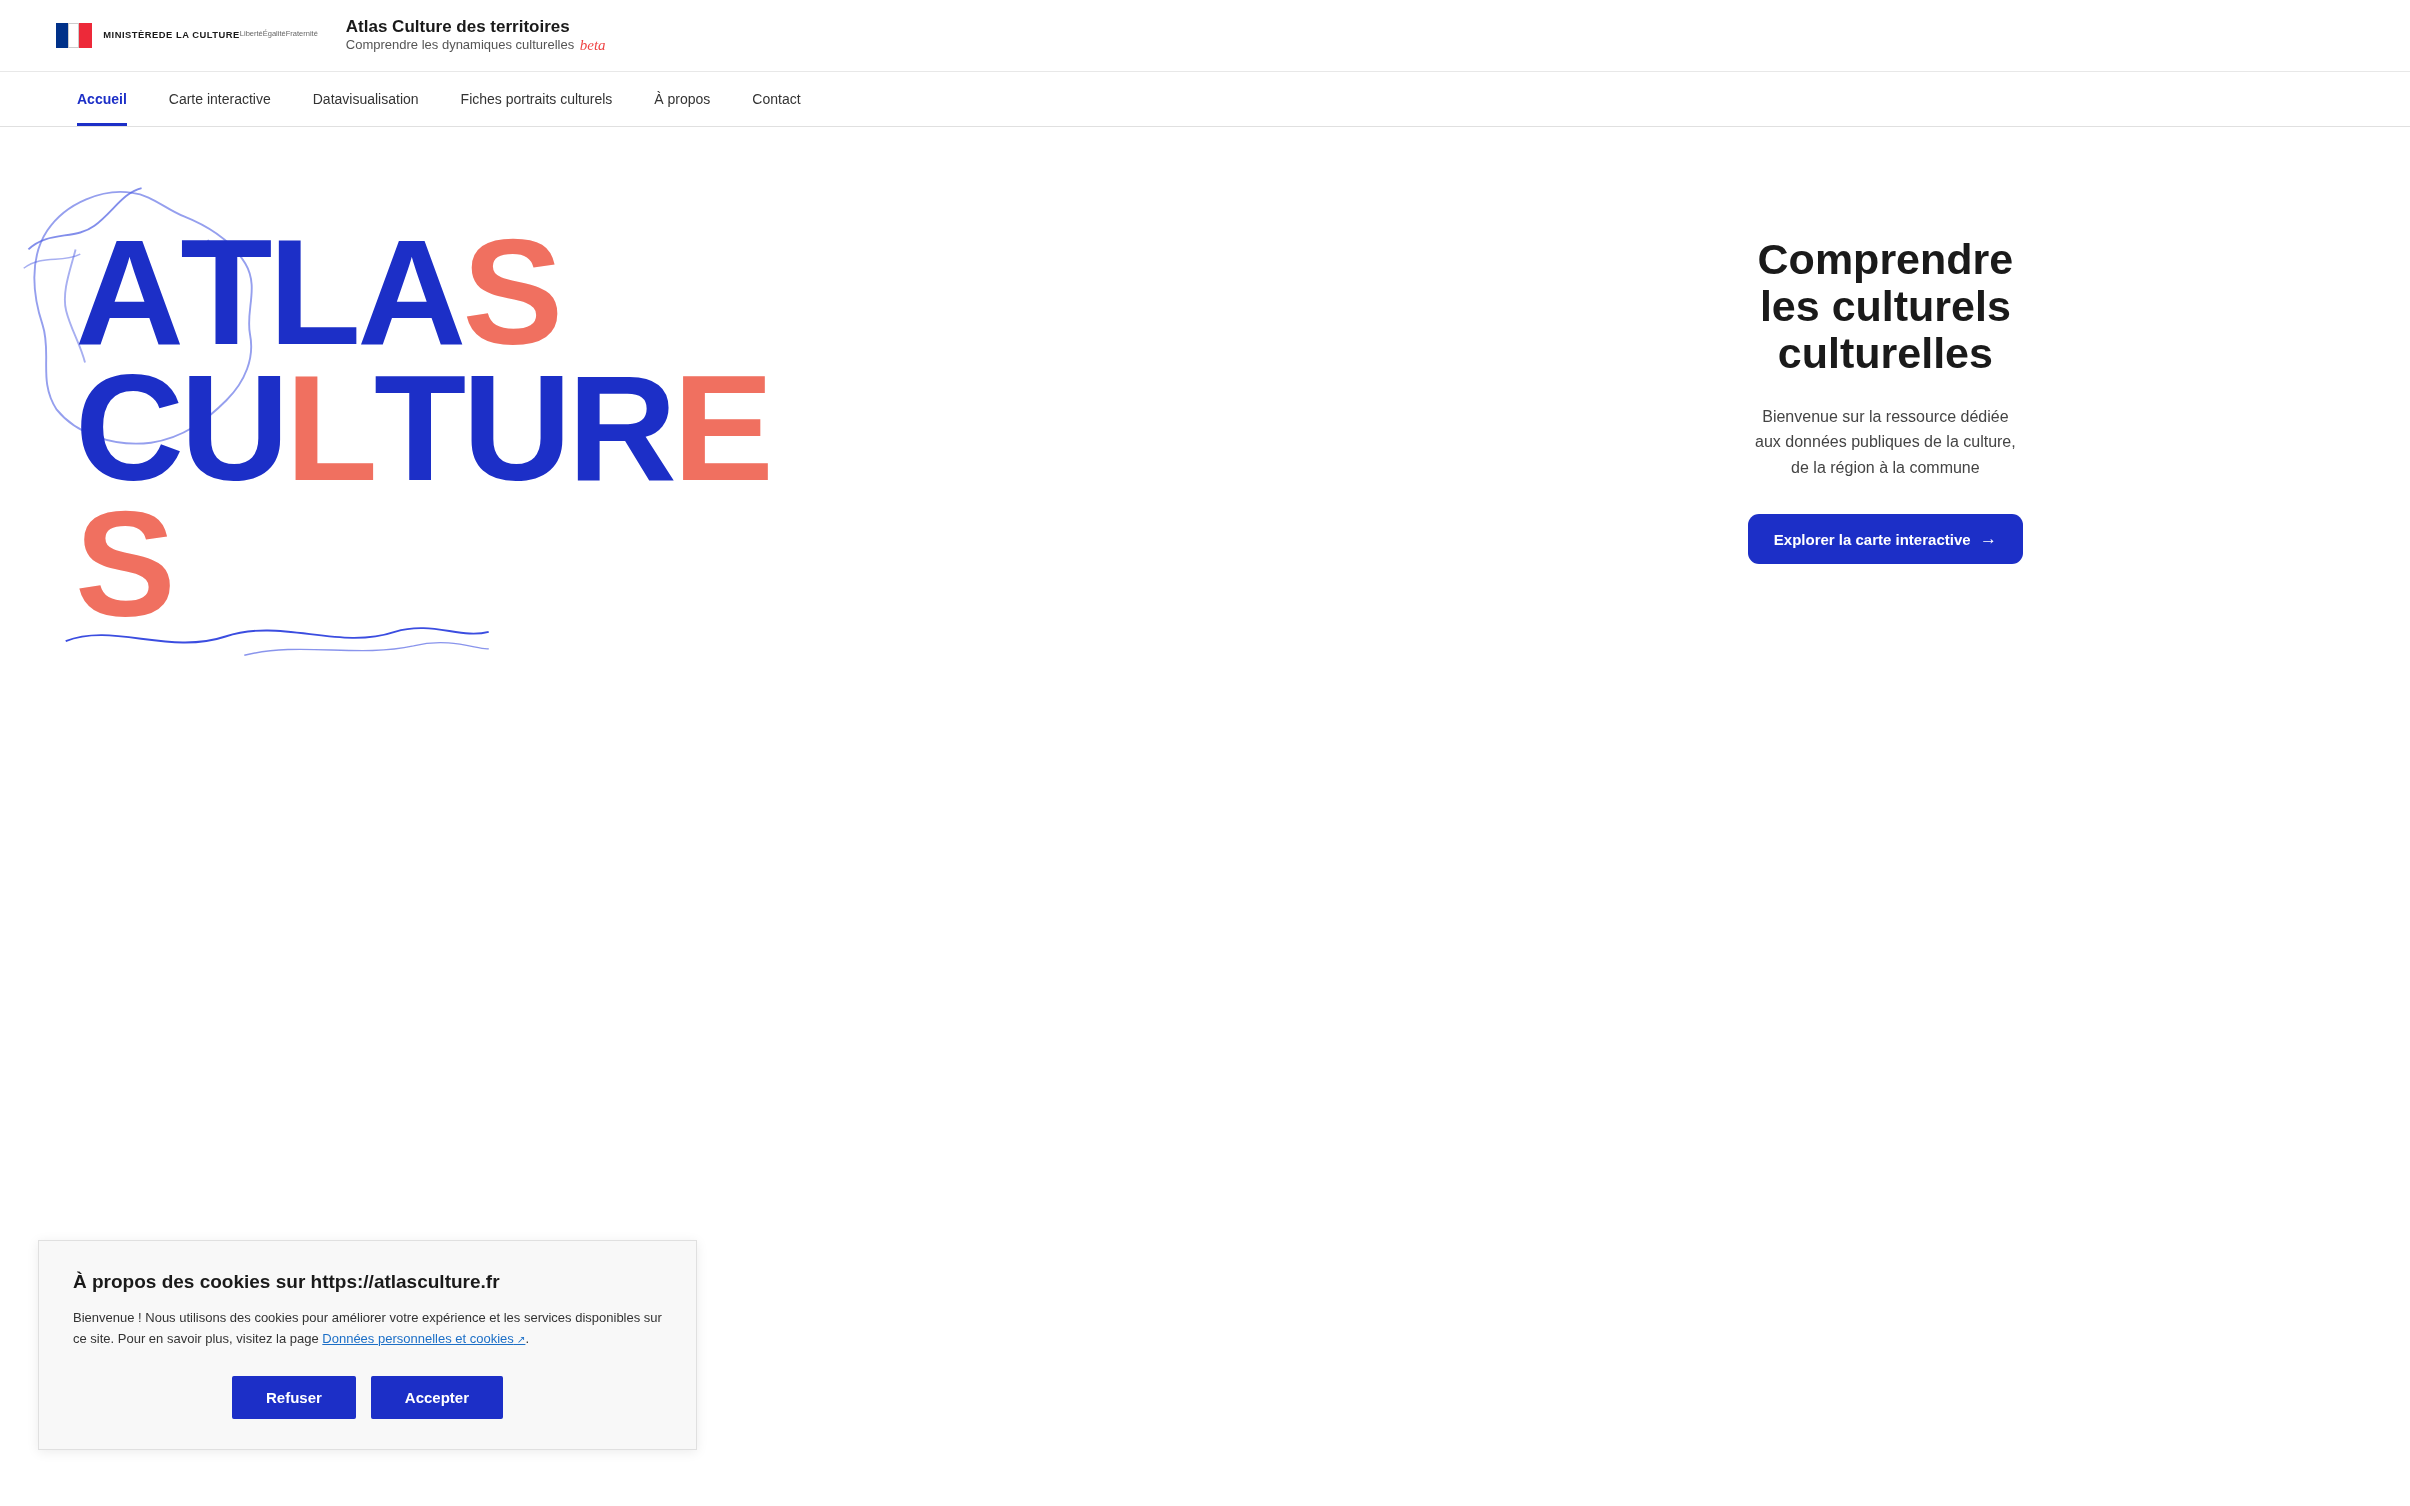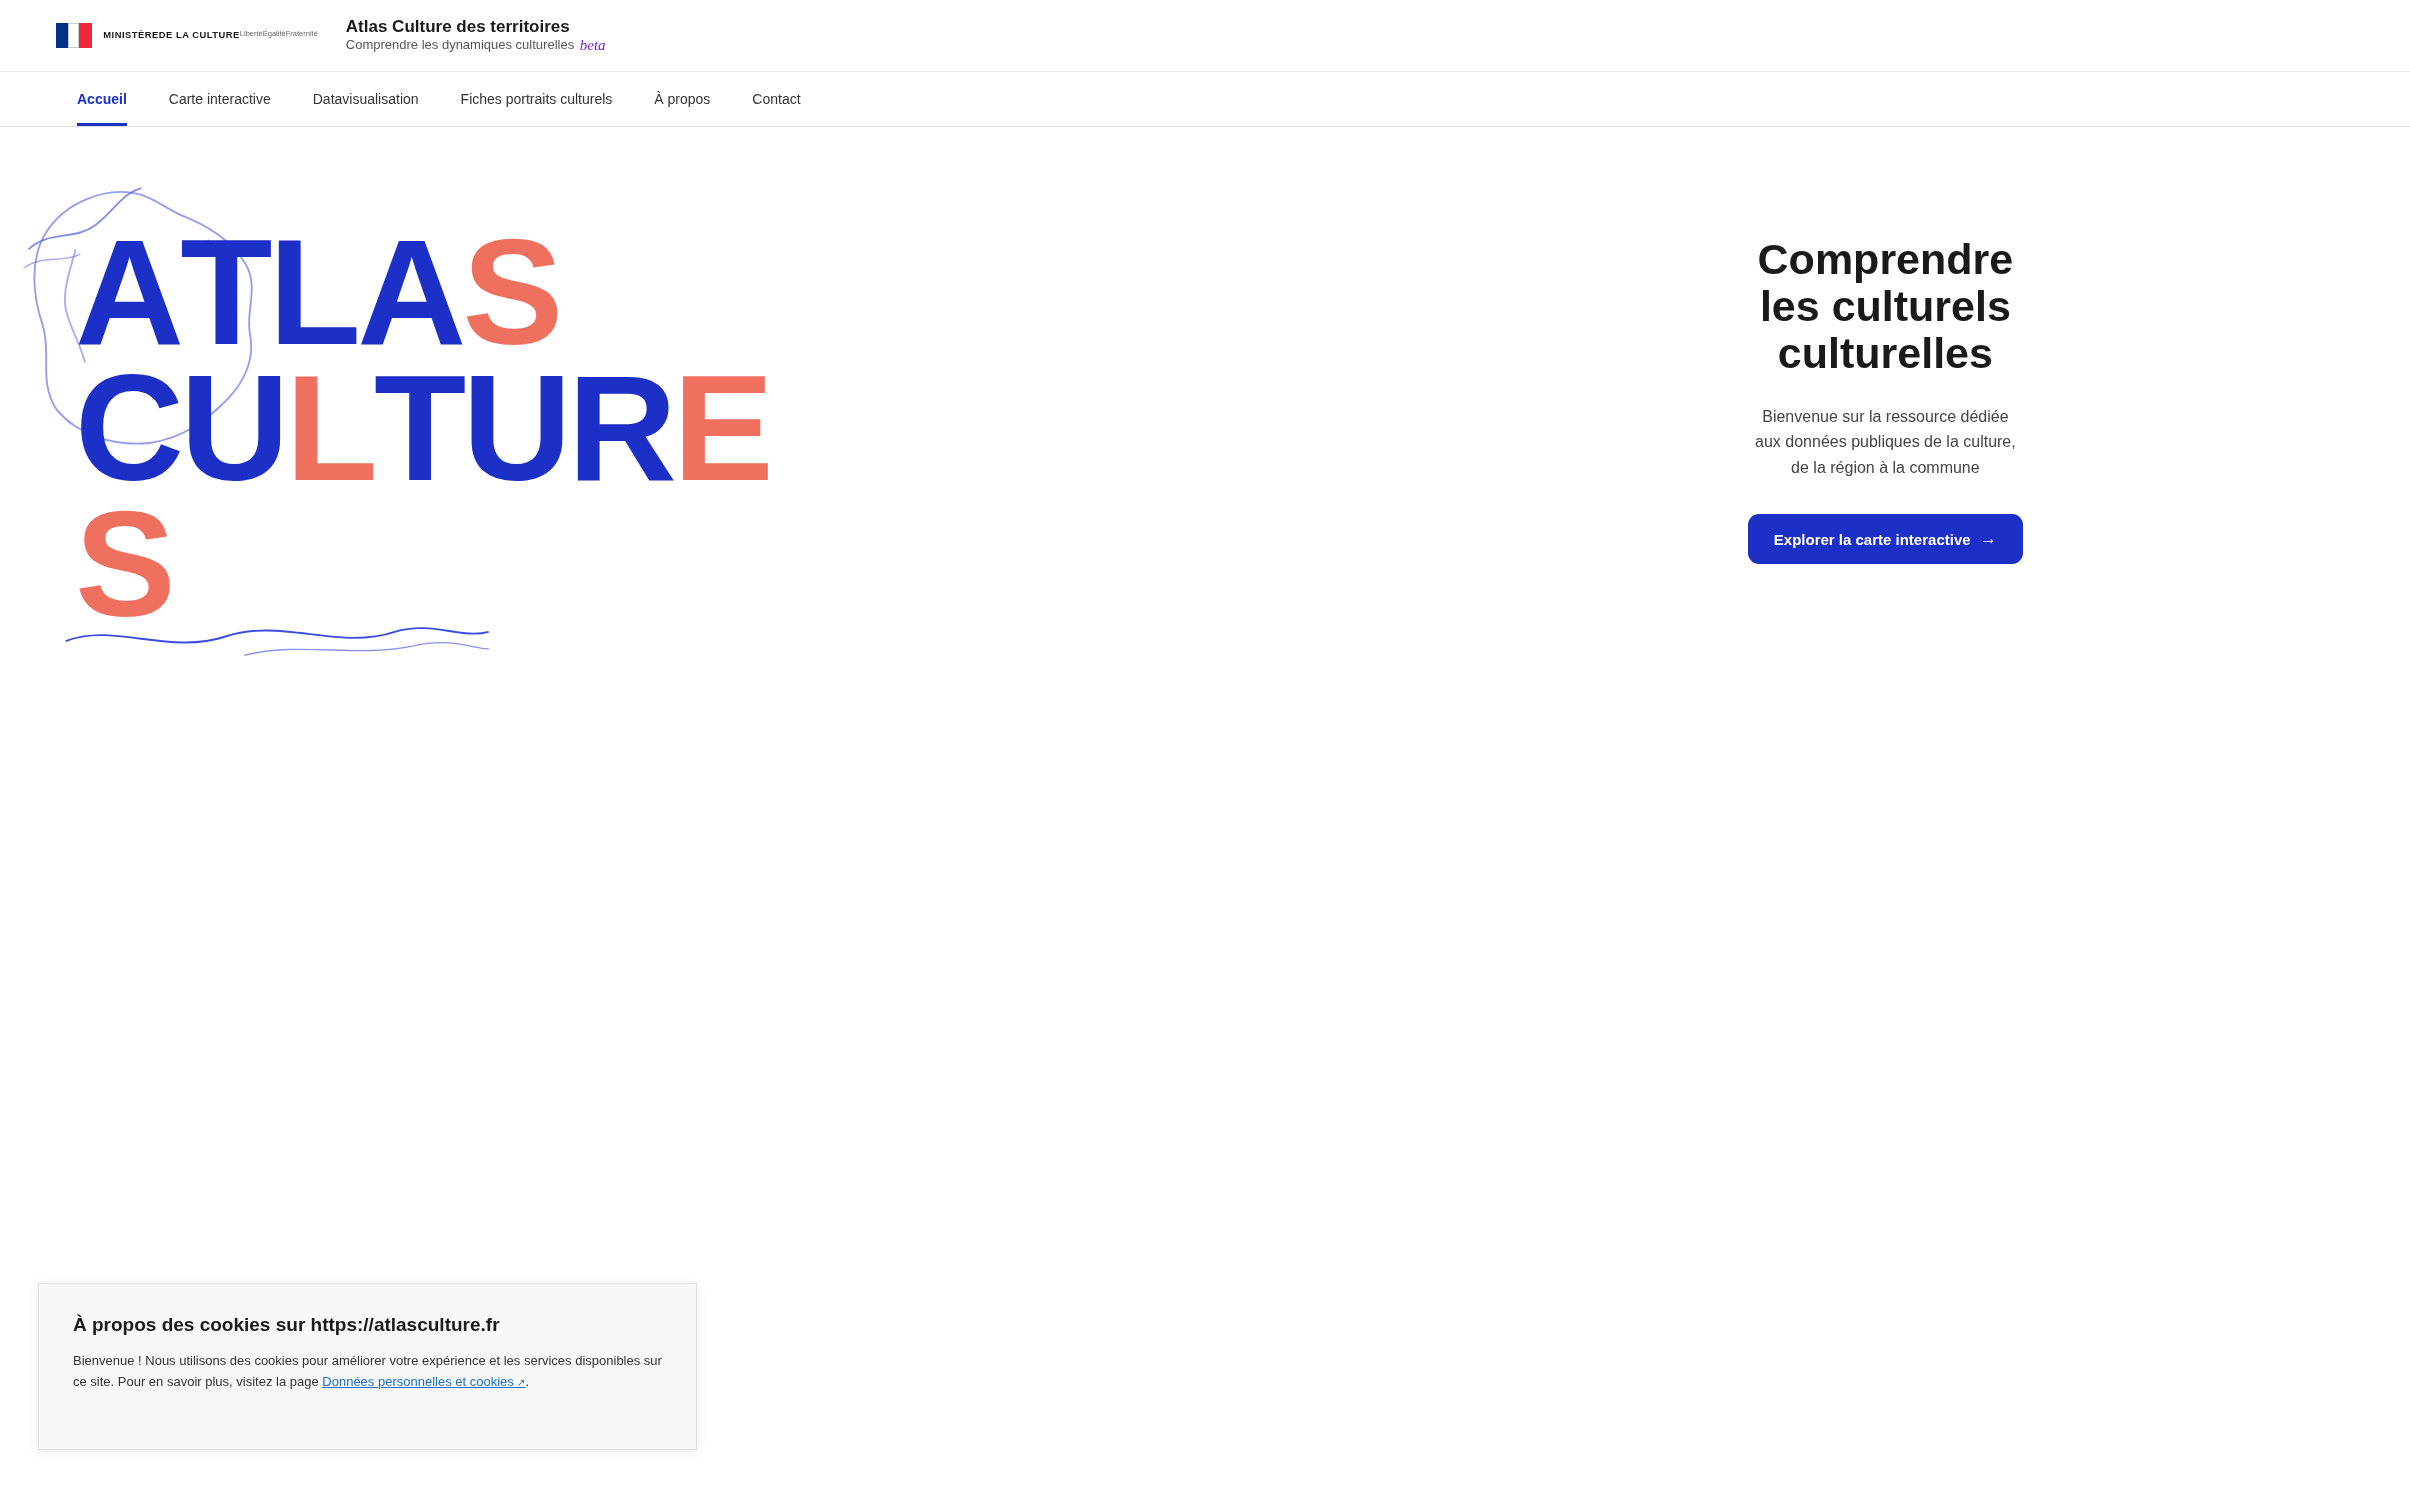--- a/index.html
+++ b/index.html
@@ -35,21 +35,21 @@
     .flag-white { background: #fff; border: 0.9px solid #ccc; width: 11.3px; }
     .flag-red { background: #ED2939; width: 12.2px; }
     .logo-text {
       display: flex;
     }
     .logo-ministere { font-size: 9.4px; font-weight: 700; letter-spacing: 0.5px; color: #1a1a1a; text-transform: uppercase; line-height: 1.3; }
     .logo-sub { font-size: 7.5px; color: #666; line-height: 1.4; }
     .header-title-area { display: flex; flex-direction: column; }
     .header-title { font-size: 17px; font-weight: 700; color: #1a1a1a; }
     .header-subtitle { font-size: 13px; color: #555; display: flex; align-items: flex-start; gap: 5.6px; }
-    .beta-text { font-family: Georgia, serif; font-style: italic; color: #6d28d9; font-size: 15px; }
+    .beta-text { font-family: Georgia, serif; font-style: italic; color: #ef4444; font-size: 15px; }
 
     
     .nav {
       display: flex;
       align-items: center;
       padding: 0 56px;
       background: #fff;
       border-bottom: 0.9px solid #e0e0e0;
       gap: 0;
     }
@@ -364,15 +364,19 @@
     </button>
   </div>
 </section>
 
 <div class="cookie-overlay">
   <div class="cookie-banner">
     <div class="cookie-title">À propos des cookies sur https://atlasculture.fr</div>
     <p class="cookie-text">
       <span>Bienvenue ! Nous utilisons des cookies pour améliorer votre expérience et les services disponibles sur ce site. Pour en savoir plus, visitez la page </span><span class="cookie-link cookie-link-ext">Données personnelles et cookies</span><span>.</span>
     </p>
+    <div class="cookie-buttons">
+      <button class="cookie-btn cookie-btn-refuse">Refuser</button>
+      <button class="cookie-btn cookie-btn-accept">Accepter</button>
+    </div>
   </div>
 </div>
 
 
 </body></html>

